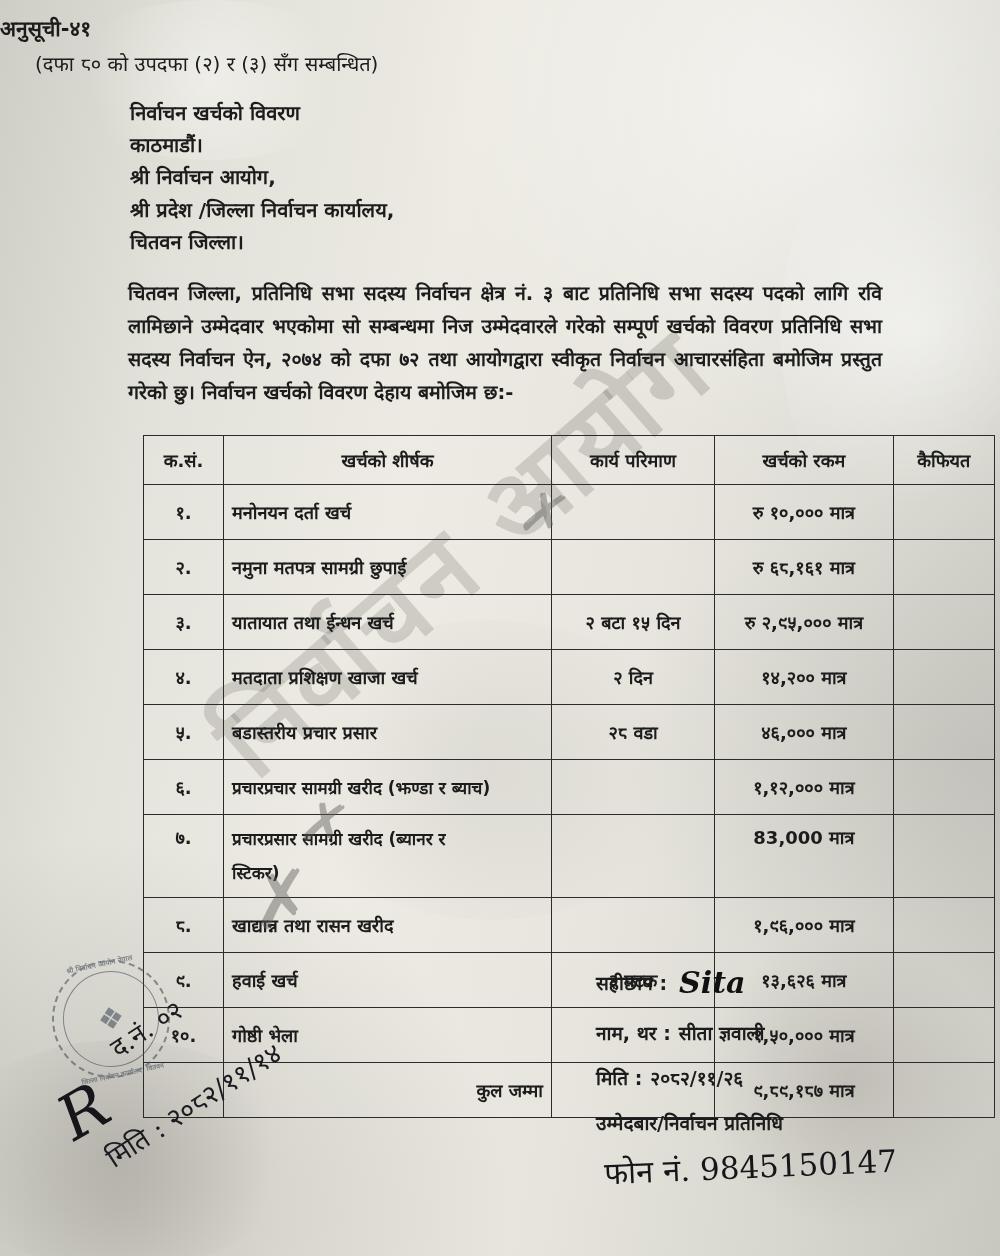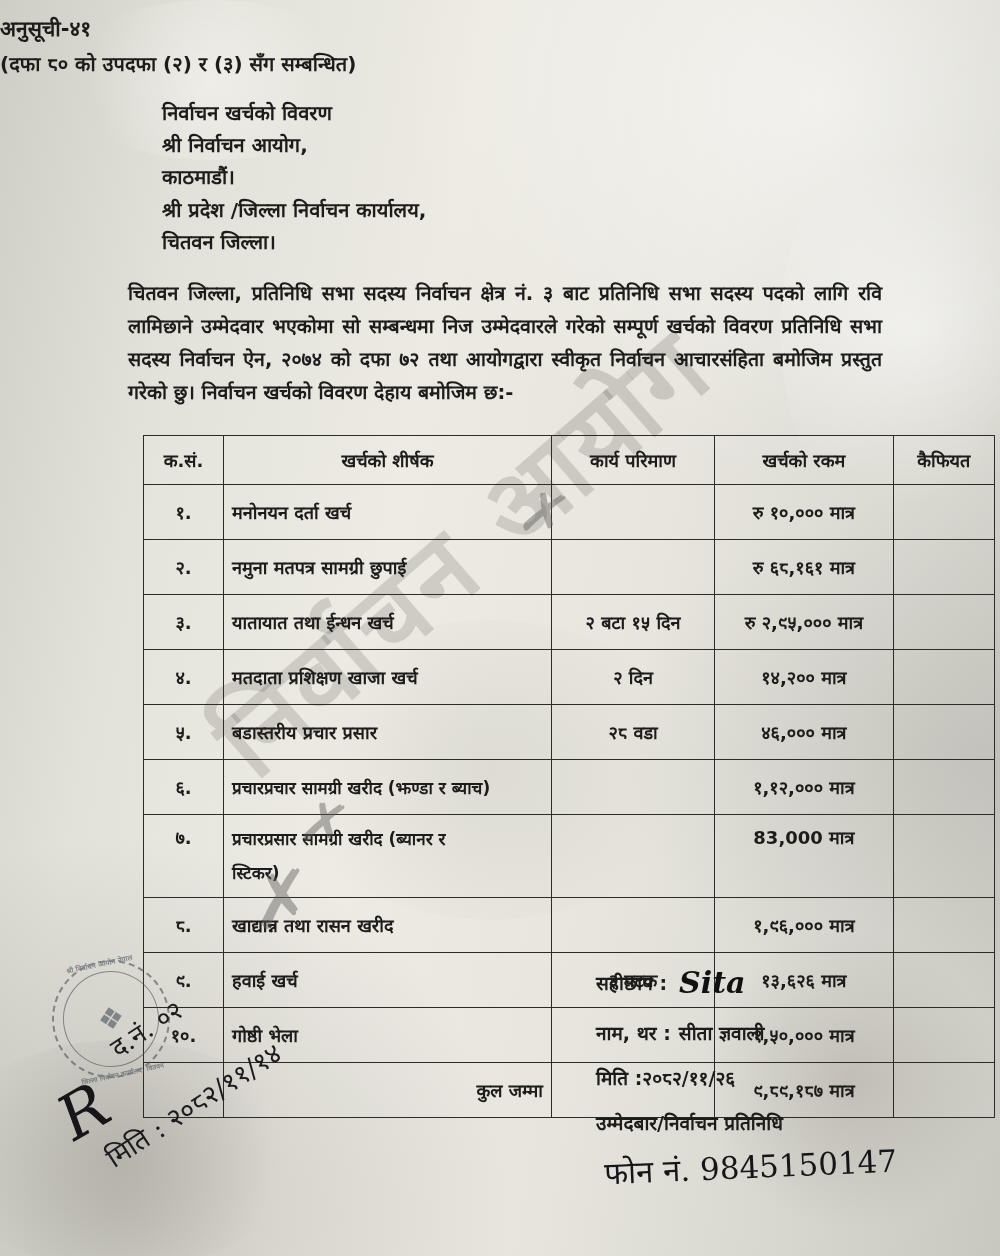--- a/index.html
+++ b/index.html
@@ -61,29 +61,29 @@
   }
 
   .content { position: relative; z-index: 3; }
 
   .title-block {
     text-align: left;
     padding-top: 14px;
     line-height: 1.5;
   }
   .title-main { font-size: 21px; font-weight: 700; }
-  .title-sub  { font-size: 20px; font-weight: 700; margin-top: 3px; }
+  .title-sub  { font-size: 20px; font-weight: 400; margin-top: 3px; padding-left: 35px; }
 
   .addr {
     margin: 18px 0 0 130px;
     font-size: 20px;
     font-weight: 700;
     line-height: 1.62;
   }
-  .addr div { white-space: nowrap; margin-left: 32px; }
+  .addr div { white-space: nowrap; }
   .u { text-underline-offset: 3px; }
 
   .body-para {
     margin: 20px 118px 0 128px;
     font-size: 19.5px;
     font-weight: 700;
     line-height: 1.68;
     text-align: justify;
     text-justify: inter-word;
   }
@@ -239,22 +239,22 @@
 
   <div class="content">
 
     <div class="title-block">
       <div class="title-main">अनुसूची-४१</div>
       <div class="title-sub">(दफा ८० को उपदफा (२) र (३) सँग सम्बन्धित)</div>
     </div>
 
     <div class="addr">
       <div>निर्वाचन खर्चको विवरण</div>
+      <div>काठमाडौं।</div>
       <div>श्री निर्वाचन आयोग,</div>
-      <div>काठमाडौं।</div>
       <div>श्री प्रदेश /जिल्ला निर्वाचन कार्यालय,</div>
       <div><span class="u">चितवन</span><span> जिल्ला।</span></div>
     </div>
 
     <p class="body-para"><span class="u">चितवन</span><span> जिल्ला, प्रतिनिधि सभा सदस्य निर्वाचन क्षेत्र नं. </span><span class="u">३</span><span> बाट प्रतिनिधि सभा सदस्य पदको लागि </span><span class="u">रवि लामिछाने</span><span> उम्मेदवार भएकोमा सो सम्बन्धमा निज उम्मेदवारले गरेको सम्पूर्ण खर्चको विवरण प्रतिनिधि सभा सदस्य निर्वाचन ऐन, २०७४ को दफा ७२ तथा आयोगद्वारा स्वीकृत निर्वाचन आचारसंहिता बमोजिम प्रस्तुत गरेको छु। निर्वाचन खर्चको विवरण देहाय बमोजिम छ:-</span></p>
 
     <table class="expense">
       <thead>
         <tr>
           <th class="c-sn">क.सं.</th>
@@ -356,21 +356,21 @@
       <div class="sign-row">
         <span class="lbl">सहीछाप :</span>
         <span class="sign-mark">Sita</span>
       </div>
       <div class="sign-row">
         <span class="lbl">नाम, थर :</span>
         <span style="margin-left:8px">सीता ज्ञवाली</span>
       </div>
       <div class="sign-row">
         <span class="lbl">मिति :</span>
-        <span style="margin-left:0">२०८२/११/२६</span>
+        <span style="margin-left:8px">२०८२/११/२६</span>
       </div>
       <div class="sign-role">उम्मेदबार/निर्वाचन प्रतिनिधि</div>
     </div>
 
     <div class="phone">फोन नं. 9845150147</div>
 
     <div class="stamp">
       <div class="ring"></div>
       <div class="ring2"></div>
       <div class="emblem">❖</div>

